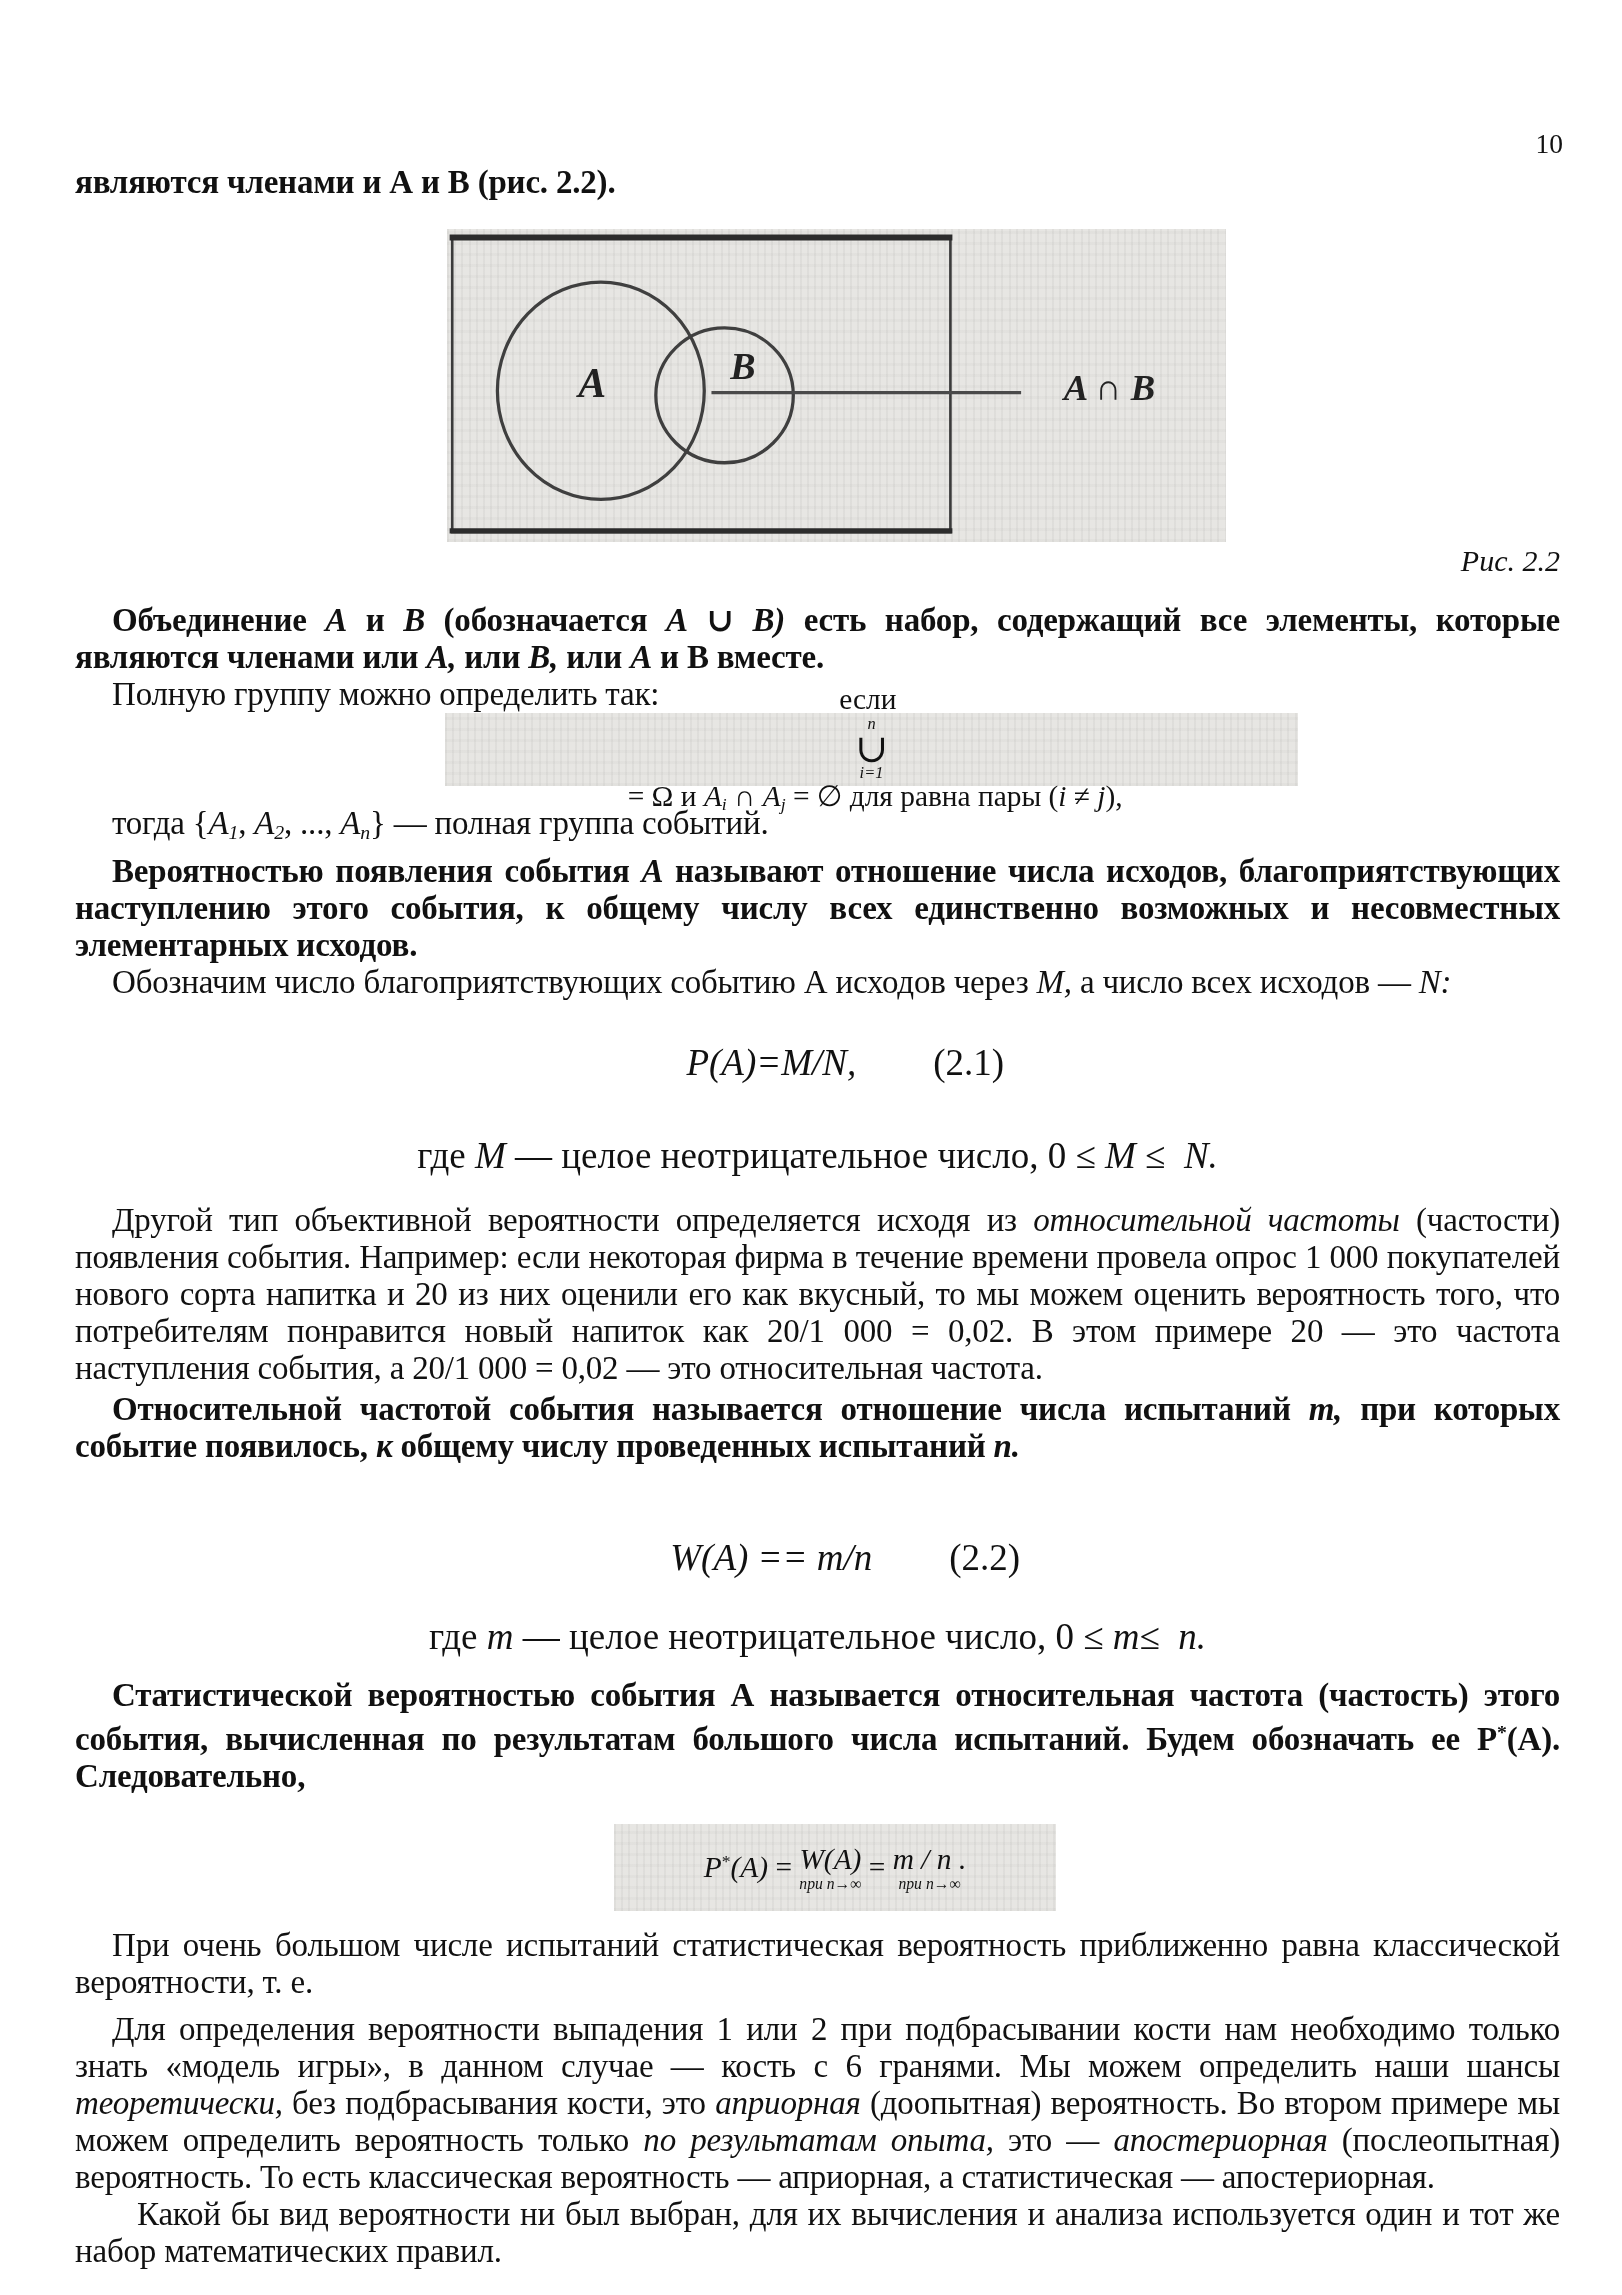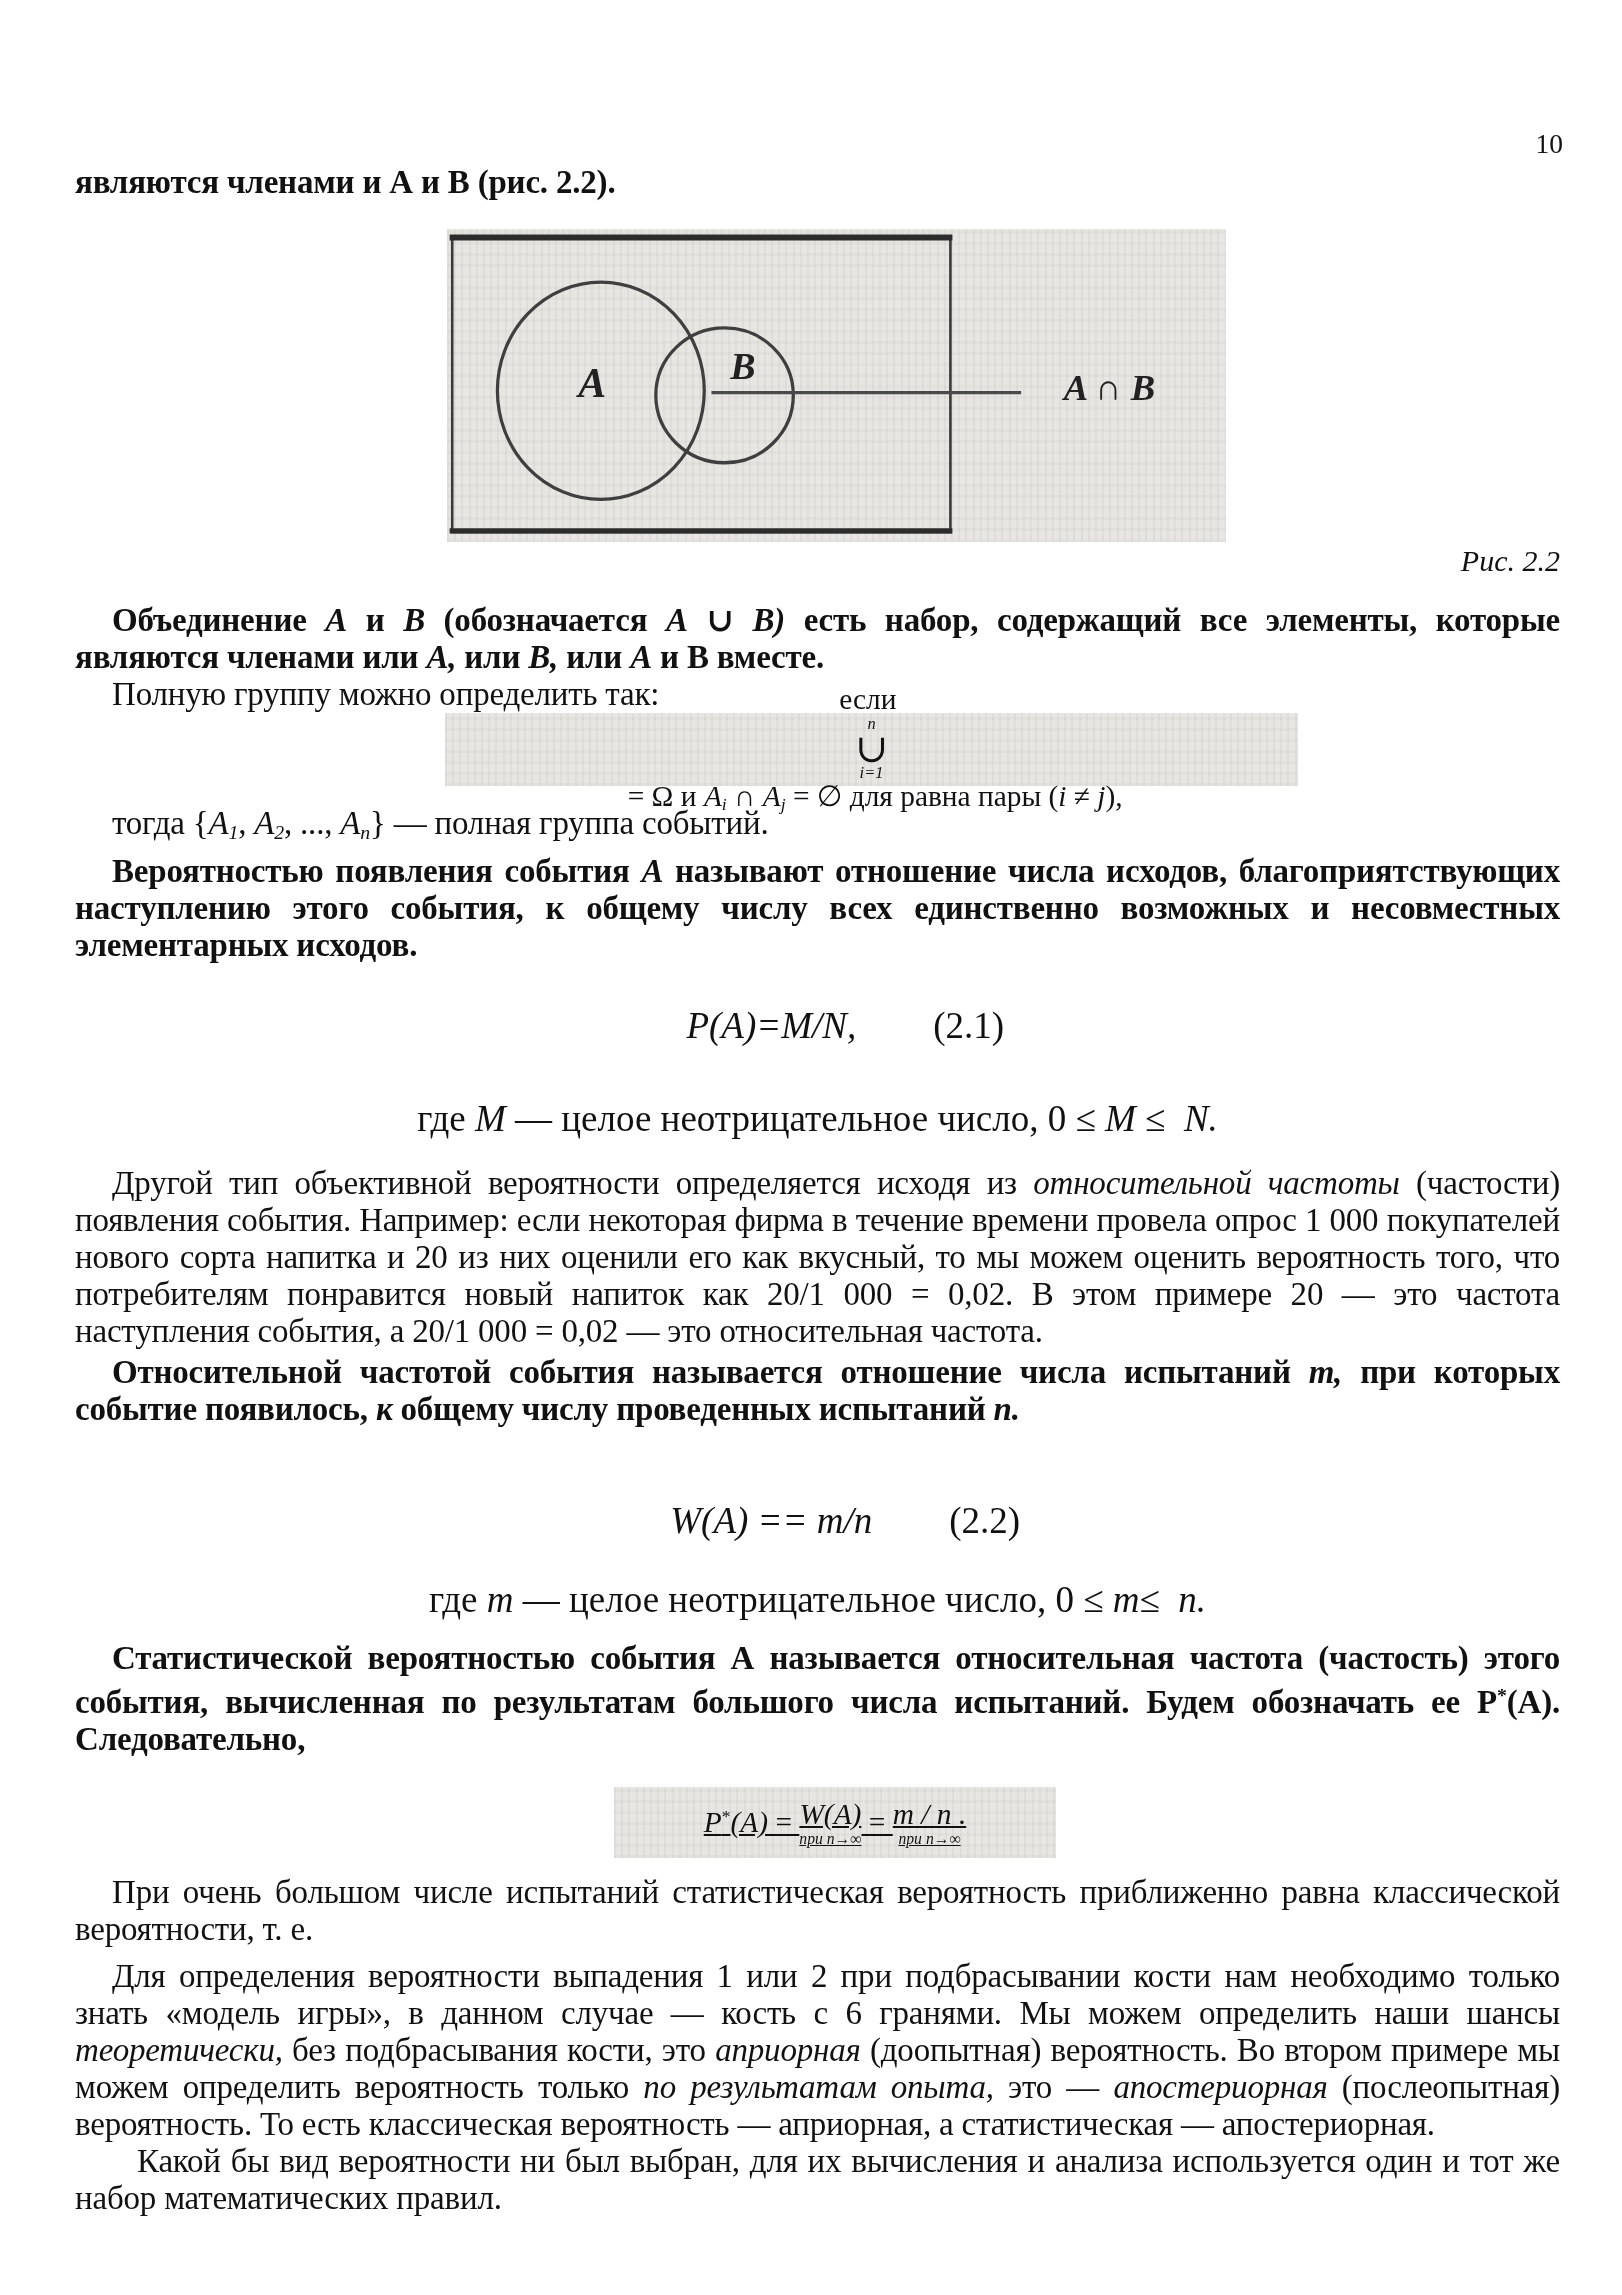--- a/index.html
+++ b/index.html
@@ -89,27 +89,26 @@
     line-height:37px;
     text-align:center;
     text-indent:0;
     white-space:pre;
   }
   .eqnum{margin-left:77px;}
   .f2{
     margin-top:29px;
     margin-left:539px;
     width:442px;
-    height:71px;
+    height:87px;
     display:flex;
     align-items:center;
     justify-content:center;
     font-size:29.4px;
     white-space:pre;
-    text-decoration:underline;
   }
   .fterm{display:inline-flex;flex-direction:column;align-items:center;}
   .funder{font-size:15.7px;font-style:italic;line-height:1;margin-top:0.7px;white-space:pre;}
   .f3{
     margin-top:10.5px;
     margin-left:623px;
     width:275px;
     height:67px;
     display:flex;
     align-items:center;
@@ -171,20 +170,21 @@
         <span class="u-sym">∪</span>
         <span class="u-bot">i=1</span>
       </span>
       <span><span> = Ω и </span><span class="s-i">A</span><span class="s-sub">i</span><span> ∩ </span><span class="s-i">A</span><span class="s-sub">j</span><span> = ∅ для равна пары (</span><span class="s-i">i</span><span> ≠ </span><span class="s-i">j</span><span>),</span></span>
     </div>
 
     <p class="par mt-p4"><span>тогда {</span><span class="s-i">A</span><span class="s-sub">1</span><span>, </span><span class="s-i">A</span><span class="s-sub">2</span><span>, ..., </span><span class="s-i">A</span><span class="s-sub">n</span><span>} — полная группа событий.</span></p>
 
     <p class="par bold mt-p5"><span>Вероятностью появления события </span><span class="s-i">А</span><span> называют отношение числа исходов, благоприятствующих наступлению этого события, к общему числу всех единственно возможных и несовместных элементарных исходов.</span></p>
 
+    <p class="par"><span>Обозначим число благоприятствующих событию А исходов через </span><span class="s-i">M,</span><span> а число всех исходов — </span><span class="s-i">N:</span></p>
 
     <p class="eqline mt-eq21">
       <span><span class="s-i">P(A)=M/N,</span></span><span class="eqnum">(2.1)</span>
     </p>
 
     <p class="eqline mt-wb"><span>где </span><span class="s-i">M</span><span> — целое неотрицательное число, 0 ≤ </span><span class="s-i">M</span><span> ≤  </span><span class="s-i">N.</span></p>
 
     <p class="par mt-p7"><span>Другой тип объективной вероятности определяется исходя из </span><span class="s-i">относительной частоты</span><span> (частости) появления события. Например: если некоторая фирма в течение времени провела опрос 1 000 покупателей нового сорта напитка и 20 из них оценили его как вкусный, то мы можем оценить вероятность того, что потребителям понравится новый напиток как 20/1 000 = 0,02. В этом примере 20 — это частота наступления события, а 20/1 000 = 0,02 — это относительная частота.</span></p>
 
     <p class="par bold mt-p8"><span>Относительной частотой события называется отношение числа испытаний </span><span class="s-i">m,</span><span> при которых событие появилось, </span><span class="s-i">к</span><span> общему числу проведенных испытаний </span><span class="s-i">n.</span></p>

